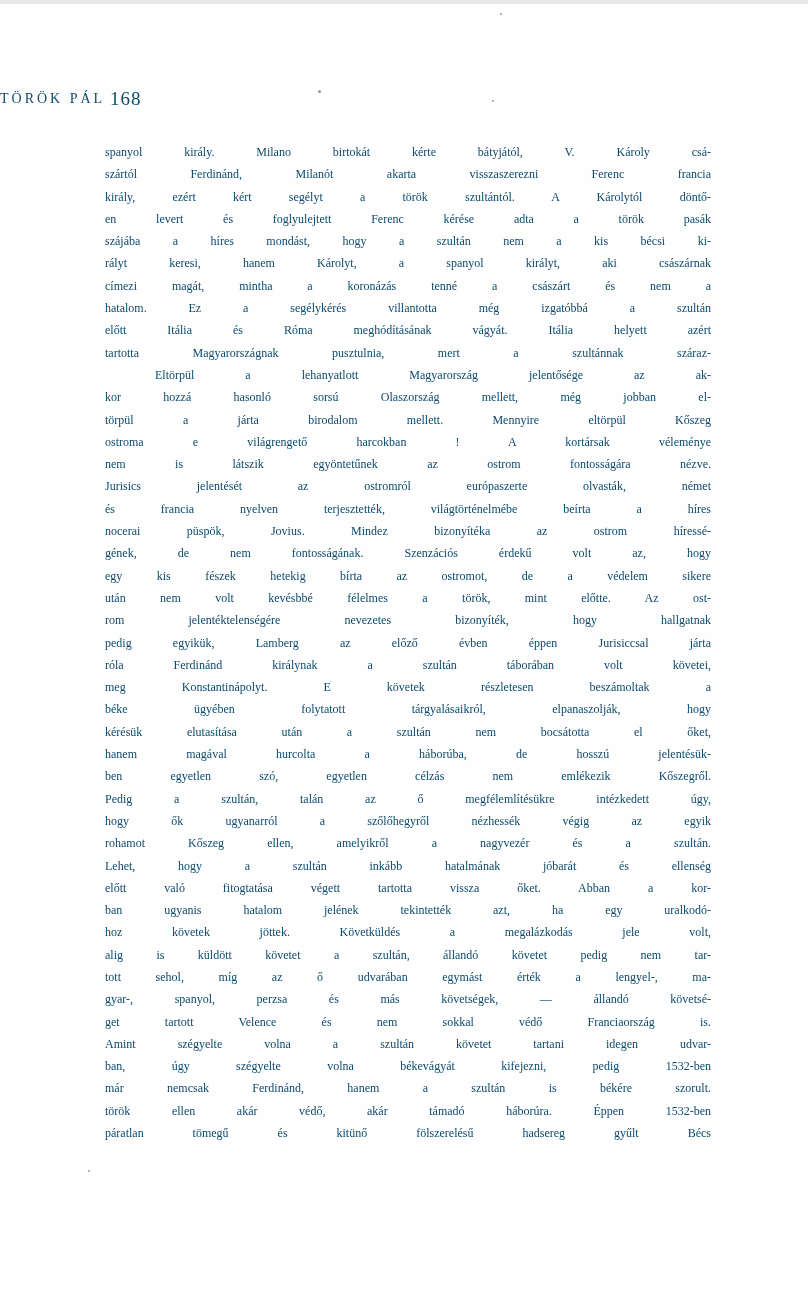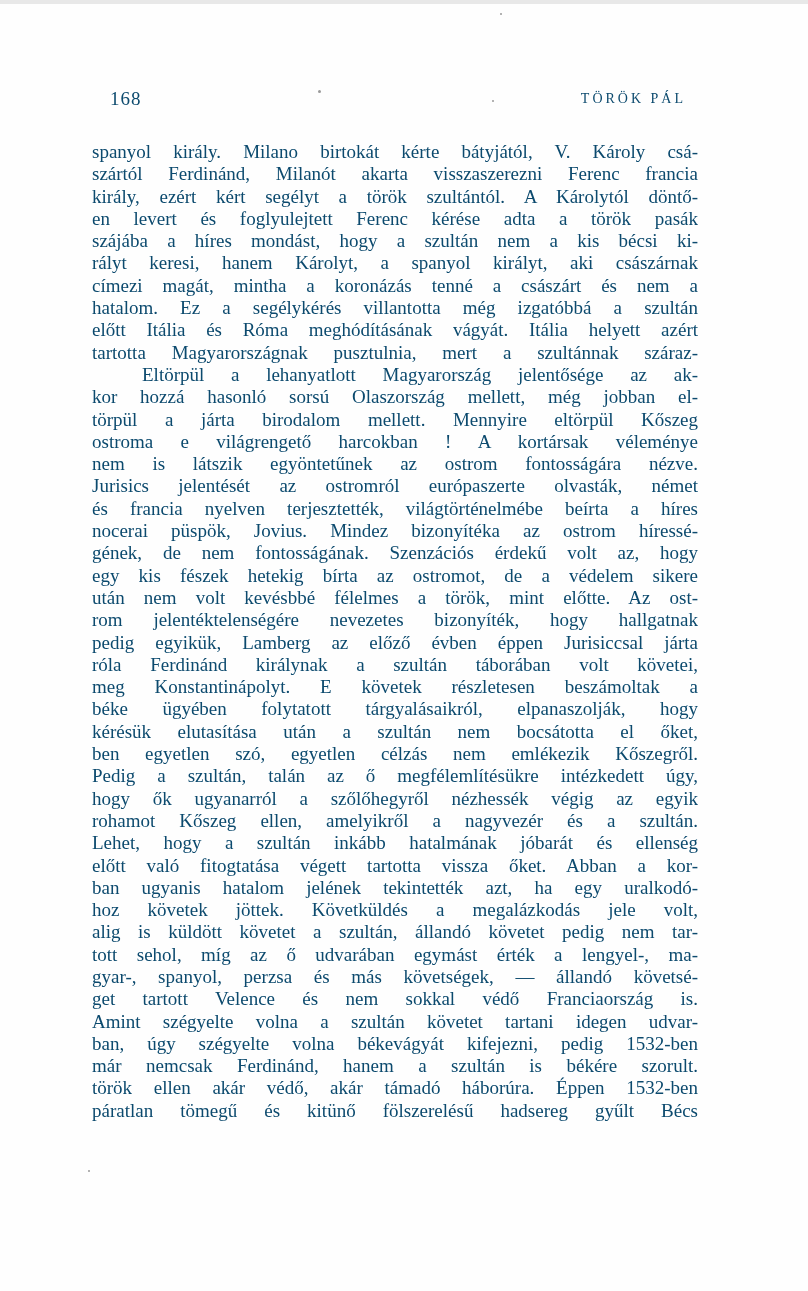--- a/index.html
+++ b/index.html
@@ -28,32 +28,32 @@
     position: absolute;
     left: 110px;
     top: 0;
     font-size: 19px;
     letter-spacing: 1px;
   }
   .running-title {
     position: absolute;
     left: 0;
     width: 686px;
-    text-align: right;
+    text-align: left;
     top: 3px;
     font-size: 14px;
     letter-spacing: 3px;
     font-weight: 400;
   }
   .text-column {
     position: absolute;
-    left: 92px;
+    left: 105px;
     top: 137px;
     width: 606px;
-    font-size: 19px;
+    font-size: 12px;
     line-height: 22.3px;
   }
   .line {
     text-align: justify;
     text-align-last: left;
     white-space: normal;
   }
   .line.just {
     text-align-last: justify;
   }
@@ -100,20 +100,21 @@
       <div class="line just">nocerai püspök, Jovius. Mindez bizonyítéka az ostrom híressé-</div>
       <div class="line just">gének, de nem fontosságának. Szenzációs érdekű volt az, hogy</div>
       <div class="line just">egy kis fészek hetekig bírta az ostromot, de a védelem sikere</div>
       <div class="line just">után nem volt kevésbbé félelmes a török, mint előtte. Az ost-</div>
       <div class="line just">rom jelentéktelenségére nevezetes bizonyíték, hogy hallgatnak</div>
       <div class="line just">pedig egyikük, Lamberg az előző évben éppen Jurisiccsal járta</div>
       <div class="line just">róla Ferdinánd királynak a szultán táborában volt követei,</div>
       <div class="line just">meg Konstantinápolyt. E követek részletesen beszámoltak a</div>
       <div class="line just">béke ügyében folytatott tárgyalásaikról, elpanaszolják, hogy</div>
       <div class="line just">kérésük elutasítása után a szultán nem bocsátotta el őket,</div>
+      <div class="line just">hanem magával hurcolta a háborúba, de hosszú jelentésük-</div>
       <div class="line just">ben egyetlen szó, egyetlen célzás nem emlékezik Kőszegről.</div>
       <div class="line just">Pedig a szultán, talán az ő megfélemlítésükre intézkedett úgy,</div>
       <div class="line just">hogy ők ugyanarról a szőlőhegyről nézhessék végig az egyik</div>
       <div class="line just">rohamot Kőszeg ellen, amelyikről a nagyvezér és a szultán.</div>
       <div class="line just">Lehet, hogy a szultán inkább hatalmának jóbarát és ellenség</div>
       <div class="line just">előtt való fitogtatása végett tartotta vissza őket. Abban a kor-</div>
       <div class="line just">ban ugyanis hatalom jelének tekintették azt, ha egy uralkodó-</div>
       <div class="line just">hoz követek jöttek. Követküldés a megalázkodás jele volt,</div>
       <div class="line just">alig is küldött követet a szultán, állandó követet pedig nem tar-</div>
       <div class="line just">tott sehol, míg az ő udvarában egymást érték a lengyel-, ma-</div>

